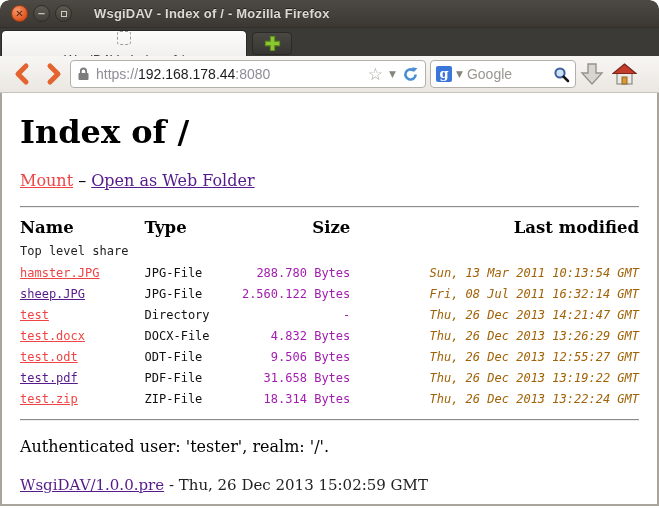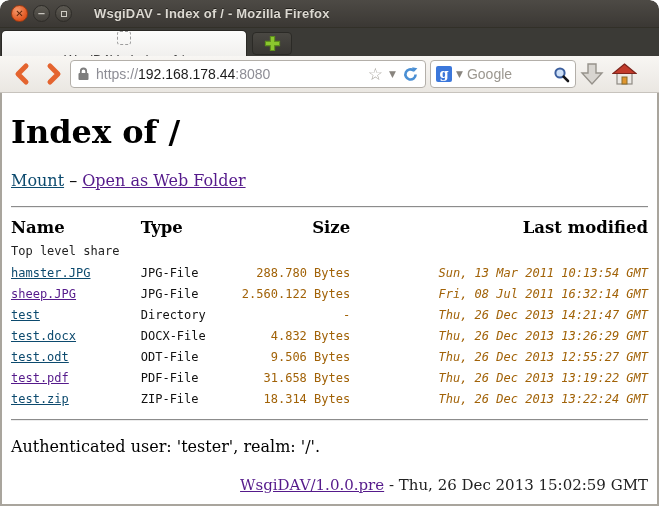--- a/index.html
+++ b/index.html
@@ -116,31 +116,31 @@
   }
   .search-placeholder {
     font: 14px "Liberation Sans", sans-serif; color: #9b978f;
     flex: 1 1 auto;
   }
 
   
   .content {
     height: 411px; background: #ffffff;
     border-left: 2px solid #a9a59d; border-right: 2px solid #a9a59d;
-    padding: 0 9px; overflow: hidden;
+    padding: 0 18px; overflow: hidden;
     color: #000;
   }
   .window-bottom { height: 2px; background: #a9a59d; }
 
   h1.page-title {
     font: bold 32px "DejaVu Serif", serif;
     margin: 20px 0 20px 0; color: #000;
   }
   .links-line { font: 16px "DejaVu Serif", serif; margin: 0 0 16px 0; }
-  a.link { color: #0c4a6e; text-decoration: underline; cursor: pointer; }
+  a.link { color: #ef4444; text-decoration: underline; cursor: pointer; }
   a.link.visited { color: #551A8B; }
 
   .hr {
     border: none; height: 0;
     border-top: 1px solid #8c8c8c; border-bottom: 1px solid #ececec;
     margin: 4px 0;
   }
 
   table.dir-table {
     border-collapse: collapse; margin-top: 6px;
@@ -150,26 +150,26 @@
     font: bold 16.5px "DejaVu Serif", serif;
     padding: 4px 0 3px 0; white-space: nowrap;
   }
   th.th-name { width: 131px; text-align: left; }
   th.th-type { width: 102px; text-align: left; }
   th.th-size { width: 97px; text-align: right; }
   th.th-mod  { text-align: right; padding-left: 16px; width: 300px; }
   table.dir-table td { white-space: nowrap; height: 21px; padding: 0; }
   td.c-name { text-align: left; }
   td.c-type { text-align: left; color: #111; }
-  td.c-size { text-align: right; color: #a16207; }
+  td.c-size { text-align: right; color: #a21caf; }
   td.c-mod  { text-align: right; padding-left: 16px; color: #a16207; font-style: italic; }
   tr.share-row td { height: 22px; color: #222; }
 
   .footer-auth { font: 16px "DejaVu Serif", serif; margin: 16px 0 0 0; }
-  .footer-version { font: 15px "DejaVu Serif", serif; margin: 20px 0 12px 0; color: #222; text-align: right; }
+  .footer-version { font: 15px "DejaVu Serif", serif; margin: 20px 0 12px 0; color: #222; }
 </style>
 </head>
 <body>
 
 <div class="window">
 
   <div class="titlebar">
     <div class="win-btn win-close">✕</div>
     <div class="win-btn win-min">−</div>
     <div class="win-btn win-max">

